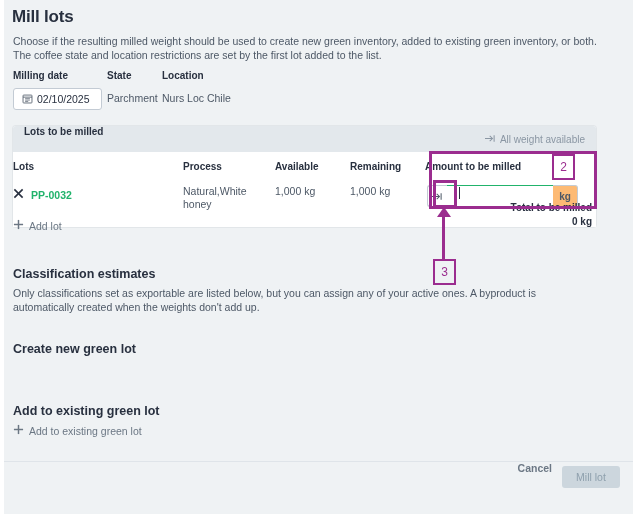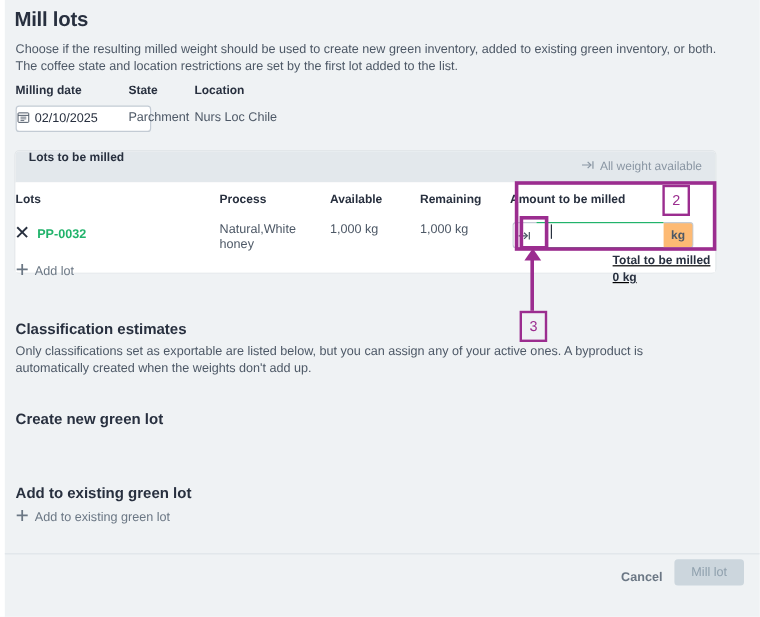--- a/index.html
+++ b/index.html
@@ -30,23 +30,23 @@
   
   .meta-heads{position:absolute;left:9px;top:70px;height:12px;}
   .meta-heads span{
     position:absolute;top:0;font-size:10px;font-weight:bold;color:#28303f;white-space:nowrap;
   }
   .mh-date{left:0;}
   .mh-state{left:94px;}
   .mh-loc{left:149px;}
 
   .date-box{
-    position:absolute;left:9px;top:88px;width:113px;height:22px;
+    position:absolute;left:9px;top:88px;width:89px;height:22px;
     background:#fff;border:1px solid #c3cbd4;border-radius:3px;
-    box-sizing:border-box;display:flex;align-items:center;gap:4px;padding:0 0;
+    box-sizing:border-box;display:flex;align-items:center;gap:4px;padding:0 8px;
   }
   .date-box .cal{flex:0 0 auto;display:block;}
   .date-val{font-size:10.5px;color:#28303f;line-height:1;}
 
   .meta-val{position:absolute;top:92px;font-size:10.5px;color:#4d5866;white-space:nowrap;}
   .mv-state{left:103px;}
   .mv-loc{left:158px;}
 
   
   .card{
@@ -108,41 +108,41 @@
     display:flex;align-items:center;justify-content:center;
     font-size:10px;font-weight:bold;color:#4d5866;
   }
 
   
   .addlot{
     position:absolute;left:9px;top:219px;display:flex;align-items:center;gap:5px;
     font-size:10.5px;color:#6b7784;cursor:pointer;
   }
   .totals{
-    position:absolute;right:41px;top:212px;text-decoration:underline;
+    position:absolute;right:41px;top:202px;text-align:right;
   }
   .totals .t1{font-size:10px;font-weight:bold;color:#28303f;}
   .totals .t2{font-size:10px;font-weight:bold;color:#28303f;margin-top:3px;}
 
   .sec-title{position:absolute;left:9px;font-size:12.5px;font-weight:bold;color:#28303f;}
   .sec-body{position:absolute;left:9px;width:585px;font-size:10.5px;color:#4d5866;line-height:14px;}
   .addlink{position:absolute;left:9px;display:flex;align-items:center;gap:5px;
     font-size:10.5px;color:#6b7784;cursor:pointer;}
 
   #sec-class-title{top:267px;}
   #sec-class-body{top:286px;}
   #sec-create-title{top:342px;}
   #sec-create-link{top:362px;}
   #sec-exist-title{top:404px;}
   #sec-exist-link{top:424px;}
 
   
   .footer-rule{position:absolute;left:0;top:461px;width:629px;height:1px;background:#dfe4e9;}
   .cancel-btn{
-    position:absolute;right:81px;top:475px;font-size:10.5px;font-weight:bold;color:#6b7784;cursor:pointer;
+    position:absolute;right:81px;top:462px;font-size:10.5px;font-weight:bold;color:#6b7784;cursor:pointer;
   }
   .mill-btn{
     position:absolute;right:13px;top:466px;width:58px;height:22px;
     background:#ccd6dd;border:none;border-radius:3px;
     font-size:10.5px;color:#8fa0ad;font-family:"Liberation Sans", sans-serif;
     cursor:default;
   }
 
   
   .anno{position:absolute;pointer-events:none;}

